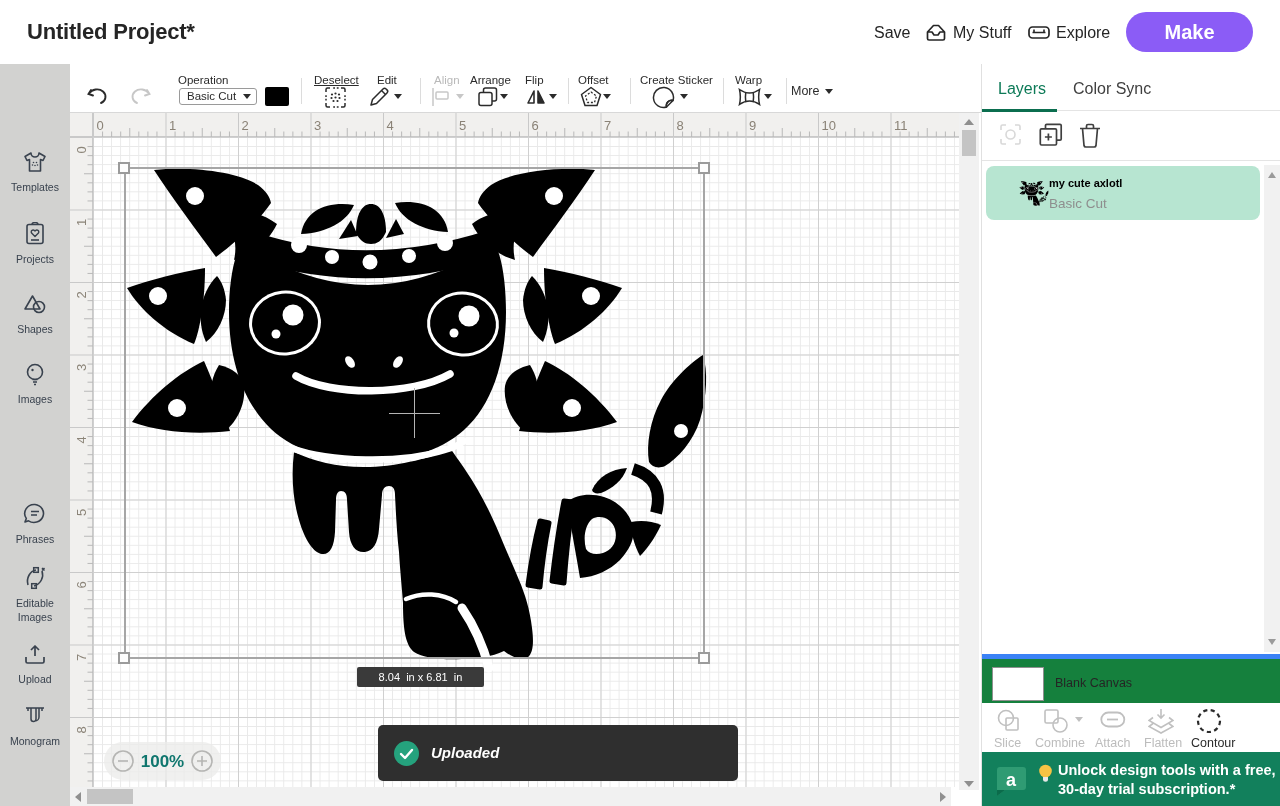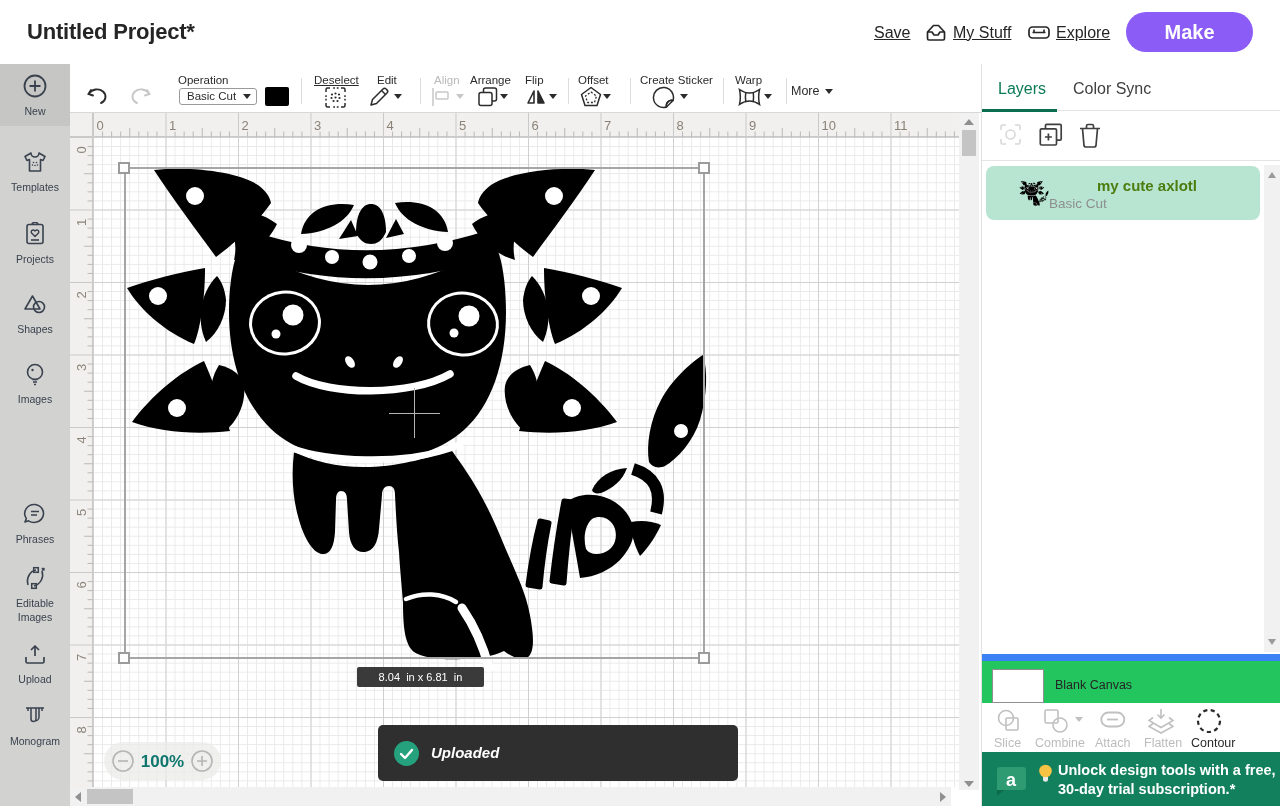--- a/index.html
+++ b/index.html
@@ -3,21 +3,21 @@
 <meta charset="utf-8">
 <style>
   * { margin:0; padding:0; box-sizing:border-box; }
   html,body { width:1280px; height:806px; overflow:hidden; font-family:"Liberation Sans", sans-serif; background:#fff; }
   .abs { position:absolute; }
   #app { position:relative; width:1280px; height:806px; }
 
   
   #header { left:0; top:0; width:1280px; height:64px; background:#fff; z-index:30; }
   #title { left:27px; top:19px; font-size:22px; font-weight:bold; color:#252525; letter-spacing:-0.2px; }
-  .hbtn { top:24px; font-size:16px; color:#252525;text-decoration:underline; }
+  .hbtn { top:24px; font-size:16px; color:#252525; }
   #makebtn { left:1126px; top:12px; width:127px; height:40px; background:#8b5cf6; border-radius:20px; color:#fff; font-weight:bold; font-size:20px; text-align:center; line-height:40px; }
 
   
   #sidebar { left:0; top:64px; width:70px; height:742px; background:#d2d2d0; z-index:20; }
   .sbitem { position:absolute; left:0; width:70px; text-align:center; color:#39424e; }
   .sbitem .lbl { font-size:10.5px; margin-top:3px; color:#39424e; }
   .sbsel { background:#c6c6c4; }
 
   
   #toolbar { left:70px; top:64px; width:911px; height:49px; background:#fff; border-bottom:1px solid #d8d8d8; z-index:20; }
@@ -64,24 +64,24 @@
 
   
   #rpanel { left:981px; top:64px; width:299px; height:742px; background:#fff; border-left:1px solid #e0e0e0; z-index:25; }
   .rp { position:absolute; }
   #tabs { left:0; top:0; width:299px; height:47px; border-bottom:1px solid #e4e4e4; }
   #tab-underline { position:absolute; left:0px; top:45px; width:75px; height:3px; background:#0b6e4f; }
   #layerstab { position:absolute; left:16px; top:16px; font-size:16px; color:#0d7a57;}
   #colorsync { position:absolute; left:91px; top:16px; font-size:16px; color:#3f3f3f; }
   #iconrow { left:0; top:48px; width:299px; height:49px; border-bottom:1px solid #e4e4e4; }
   #layeritem { left:4px; top:102px; width:274px; height:54px; background:#b7e5d1; border-radius:8px; }
-  #layeritem .t1 { position:absolute; left:63px; top:11px; font-size:15px; font-weight:bold; color:#4d7c0f;margin-left:48px; }
+  #layeritem .t1 { position:absolute; left:63px; top:11px; font-size:11px; font-weight:bold; color:#000000; }
   #layeritem .t2 { position:absolute; left:63px; top:30px; font-size:13.5px; color:#8e8e8e; }
   #rscroll { left:282px; top:101px; width:17px; height:487px; background:#f1f1f1; }
-  #blankrow { left:0; top:590px; width:299px; height:49px; background:#22c55e; border-top:7px solid #3b82f6;}
+  #blankrow { left:0; top:590px; width:299px; height:49px; background:#15803d; border-top:5px solid #3b82f6;}
   #blankrow .sw { position:absolute; left:10px; top:8px; width:52px; height:34px; background:#fff; border:1px solid #8f8f8f; }
   #blankrow .bl { position:absolute; left:73px; top:17px; font-size:12.5px; color:#252525; }
   #toolsrow { left:0; top:639px; width:299px; height:49px; background:#fff; }
   .toollbl { position:absolute; top:33px; font-size:12.5px; color:#bcbcbc; }
   #banner { left:0; top:688px; width:299px; height:54px; background:#12805c; }
   #banner .l1 { position:absolute; left:76px; top:10px; color:#fff; font-size:14.5px; font-weight:bold; }
   #banner .l2 { position:absolute; left:76px; top:29px; color:#fff; font-size:14.5px; font-weight:bold; }
 </style>
 </head>
 <body>
@@ -396,24 +396,20 @@
     <div class="abs hbtn" style="left:953px;">My Stuff</div>
     <svg class="abs" style="left:1028px; top:26px;" width="22" height="13" viewBox="0 0 22 13">
       <rect x="1" y="1" width="20" height="11" rx="3.5" fill="none" stroke="#252525" stroke-width="1.7"></rect>
       <path d="M4.5 6.5 h13 M6 6.5 v-3 M16 6.5 v-3" stroke="#252525" stroke-width="1.6" fill="none"></path>
     </svg>
     <div class="abs hbtn" style="left:1056px;">Explore</div>
     <div class="abs" id="makebtn">Make</div>
   </div>
 
   <div class="abs" id="sidebar">
-      <div class="sbitem sbsel" style="top:0px; height:62px;"><svg style="margin-top:10px;" width="24" height="24" viewBox="0 0 24 24">
-          <circle cx="12" cy="12" r="10.5" fill="none" stroke="#39424e" stroke-width="1.8"></circle>
-          <path d="M12 6.5 v11 M6.5 12 h11" stroke="#39424e" stroke-width="1.8"></path>
-        </svg><div class="lbl">New</div></div>
       <div class="sbitem" style="top:148px; height:62px;"><svg style="margin-top:10px;" width="24" height="24" viewBox="0 0 24 24">
           <rect x="4" y="2.5" width="16" height="19" rx="2" fill="none" stroke="#39424e" stroke-width="1.6"></rect>
           <path d="M9 2.5 a3 2 0 0 1 6 0" fill="none" stroke="#39424e" stroke-width="1.6"></path>
           <path d="M12 14.5 l-3.2 -3.2 a1.9 1.9 0 0 1 2.7 -2.7 l0.5 0.5 l0.5 -0.5 a1.9 1.9 0 0 1 2.7 2.7 Z" fill="none" stroke="#39424e" stroke-width="1.4" stroke-linejoin="round"></path>
           <path d="M8 18 h8" stroke="#39424e" stroke-width="1.6"></path>
         </svg><div class="lbl">Projects</div></div>
       <div class="sbitem" style="top:76px; height:62px;"><svg style="margin-top:10px;" width="24" height="24" viewBox="0 0 24 24">
           <path d="M8 3 L2 6.5 L4 10.5 L6.5 9.5 V21 H17.5 V9.5 L20 10.5 L22 6.5 L16 3 a4 4 0 0 1 -8 0 Z" fill="none" stroke="#39424e" stroke-width="1.6" stroke-linejoin="round"></path>
           <path d="M10.5 12.5 h0.01 M13.5 12.5 h0.01 M9.5 15 h0.01 M12 15.5 h0.01 M14.5 15 h0.01" stroke="#39424e" stroke-width="1.6" stroke-linecap="round"></path>
         </svg><div class="lbl">Templates</div></div>

